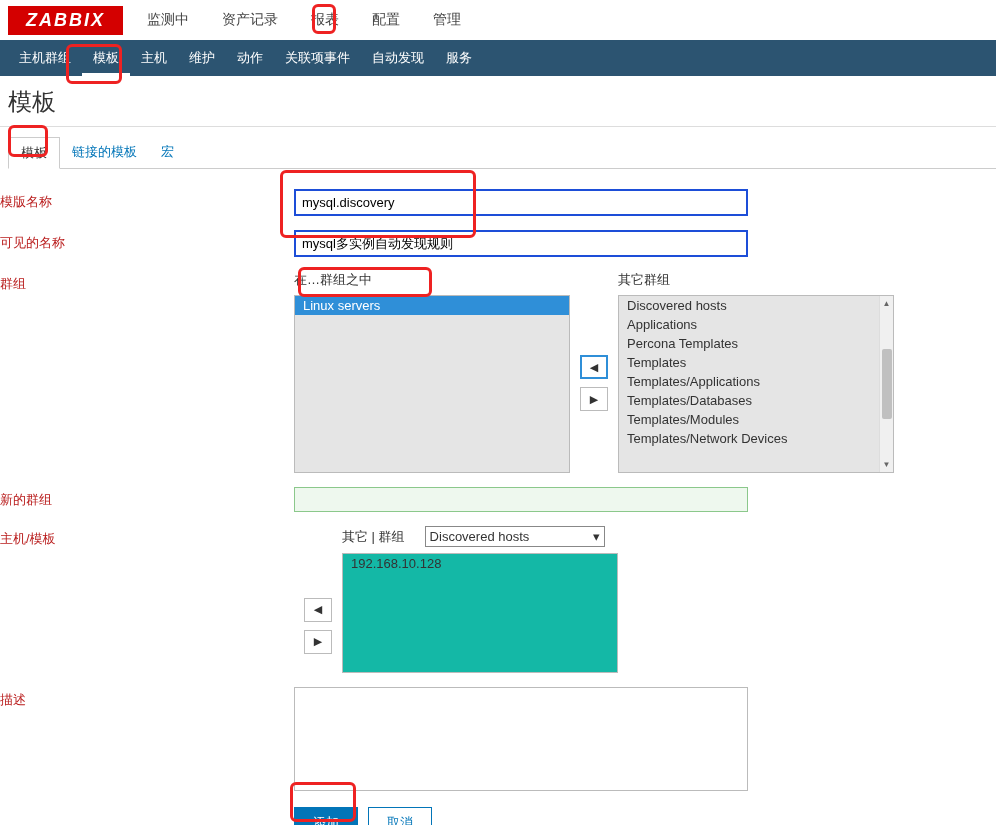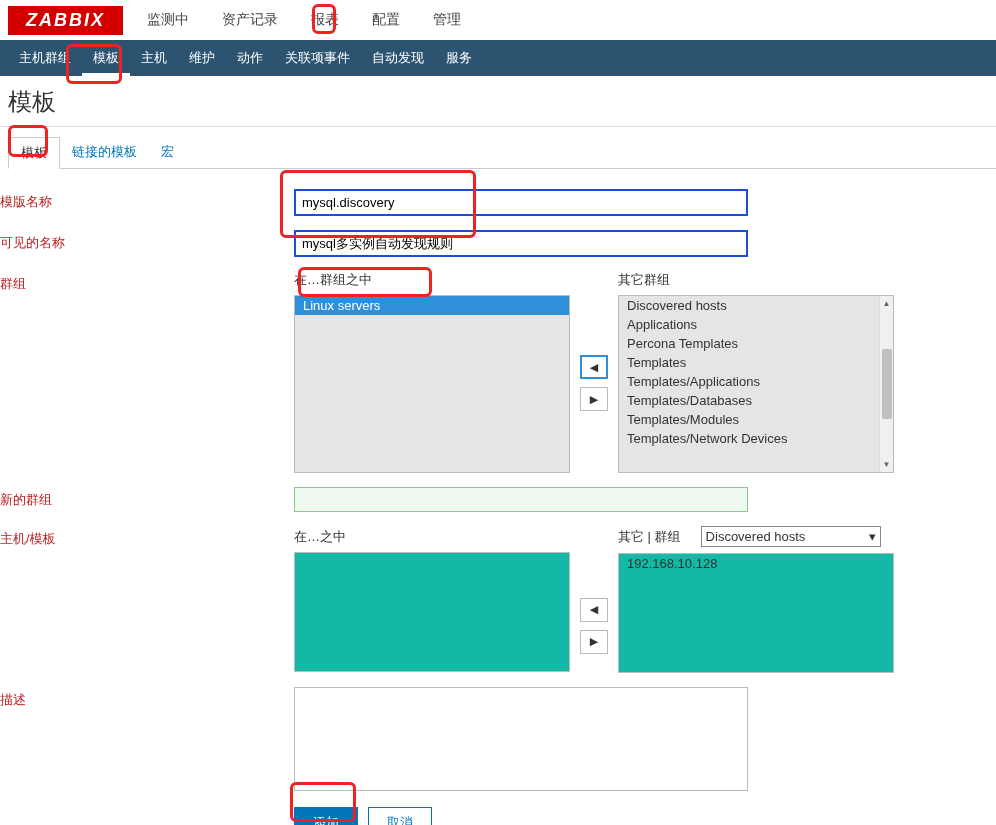--- a/index.html
+++ b/index.html
@@ -157,24 +157,20 @@
   </div>
 
   <div class="form-row">
     <div class="form-label">新的群组</div>
     <input class="form-control green" value="" style="">
   </div>
 
   <div class="form-row">
     <div class="form-label">主机/模板</div>
     <div class="group-section">
-      <div class="group-col">
-        <div class="group-header">在…之中</div>
-        <div class="host-listbox"></div>
-      </div>
       <div class="arrow-col" style="margin-top:52px;">
         <div class="arrow-btn">
               <span>◀</span>
             </div>
         <div class="arrow-btn">
               <span>▶</span>
             </div>
       </div>
       <div class="group-col">
         <div class="other-group-row">

